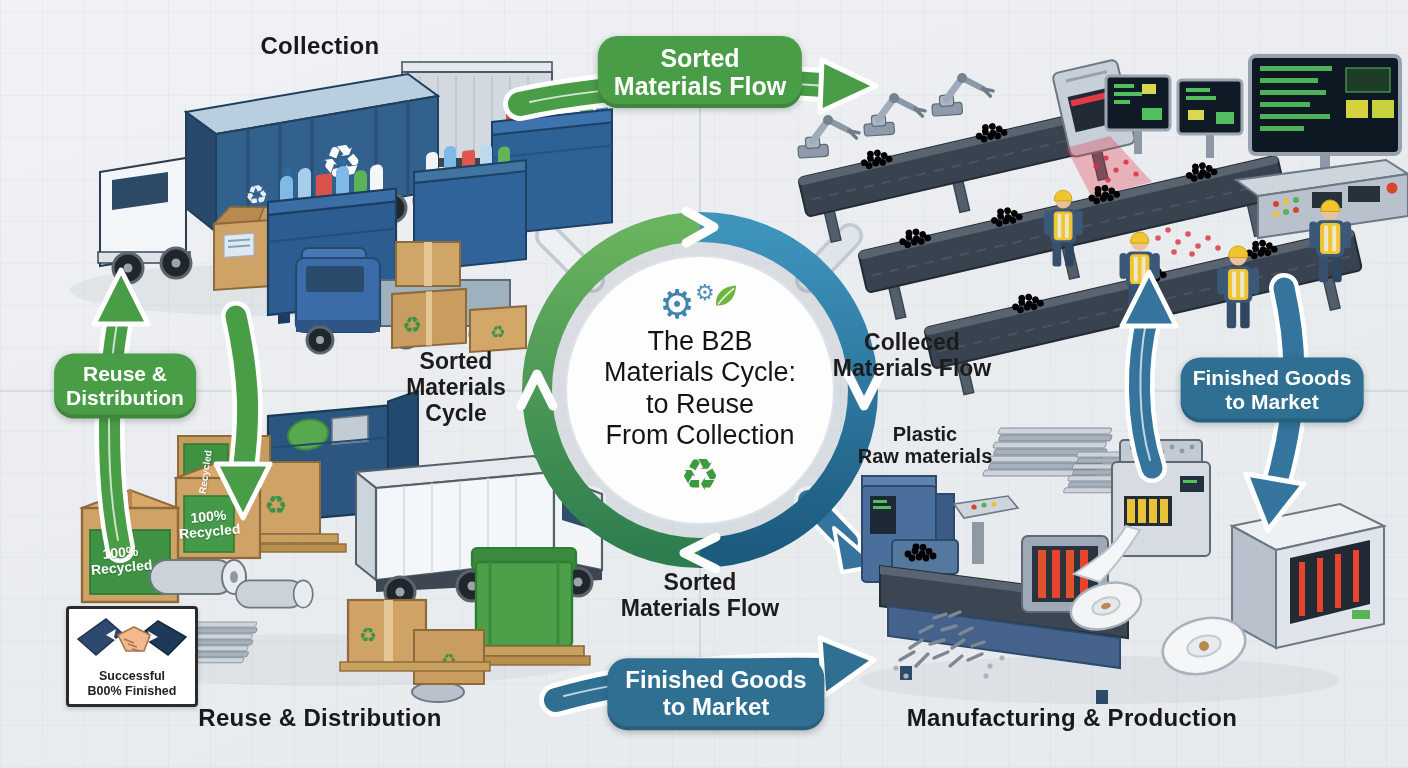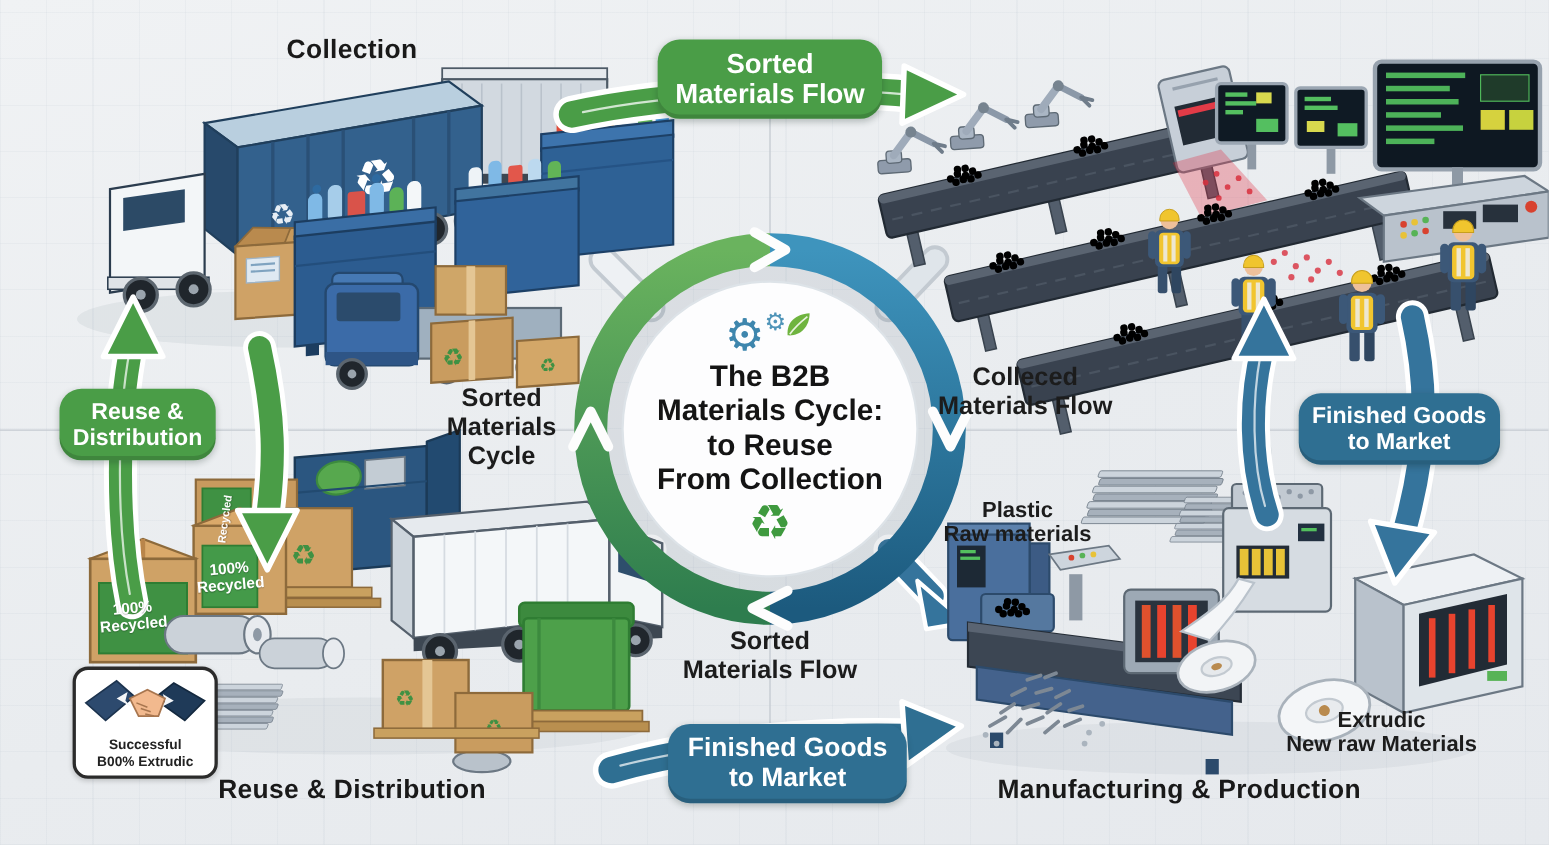--- a/index.html
+++ b/index.html
@@ -24,23 +24,23 @@
   .banner.green{background:#4a9d47;}
   .banner.blue{background:#2f6f92;}
   .banner.top{font-size:25px;padding:8px 16px;}
   .banner.side{font-size:21px;padding:9px 12px;}
   .banner.bottom{font-size:24px;padding:9px 18px;}
   .center-box{width:244px;text-align:center;color:#141414;}
   .center-box .icons{font-family:"DejaVu Sans",sans-serif;line-height:1;margin-bottom:2px;}
   .gear-big{font-size:40px;color:#3e86ad;}
   .gear-small{font-size:22px;color:#4f94b8;vertical-align:18px;}
   .leaf{display:inline-block;vertical-align:6px;margin-left:-4px;}
-  .center-title{font-size:27px;font-weight:700;line-height:1.16;}
+  .center-title{font-size:27px;font-weight:400;line-height:1.16;}
   .center-recycle{font-family:"DejaVu Sans",sans-serif;font-size:44px;color:#3f9a3f;line-height:1;margin-top:2px;}
-  .badge{width:122px;background:#fff;border:3px solid #2b2b2b;border-radius:14px;
+  .badge{width:122px;background:#fff;border:3px solid #2b2b2b;border-radius:4px;
          box-shadow:0 2px 5px rgba(0,0,0,.18);text-align:center;padding:4px 2px 5px;}
   .badge-text{font-size:12.5px;font-weight:700;color:#222;line-height:1.2;}
   .boxlabel{color:#fff;font-weight:800;text-align:center;line-height:1.05;font-size:14px;text-shadow:0 1px 1px rgba(0,0,0,.25);}
   .boxlabel.tiny{font-size:10px;}
 </style>
 </head>
 <body>
 
 <div class="canvas">
 
@@ -622,35 +622,31 @@
 <div class="ov ctr banner blue bottom" style="left:716px;top:694px;">
   <div class="bl">Finished Goods</div>
   <div class="bl">to Market</div>
 </div>
 
 <div class="ov ctr flow" style="left:456px;top:388px;">
   <div>Sorted</div>
   <div>Materials</div>
   <div>Cycle</div>
 </div>
-<div class="ov ctr flow" style="left:932px;top:356px;">
+<div class="ov ctr flow" style="left:912px;top:356px;">
   <div>Colleced</div>
   <div>Materials Flow</div>
 </div>
 <div class="ov ctr flow" style="left:700px;top:596px;">
   <div>Sorted</div>
   <div>Materials Flow</div>
 </div>
-<div class="ov ctr flow small" style="left:925px;top:445px;margin-top:30px;">
+<div class="ov ctr flow small" style="left:925px;top:445px;">
   <div>Plastic</div>
   <div>Raw materials</div>
-</div>
-<div class="ov ctr flow small" style="left:1256px;top:666px;">
-  <div>Extrudic</div>
-  <div>New raw Materials</div>
 </div>
 
 <div class="ov ctr center-box" style="left:700px;top:390px;">
   <div class="icons">
     <span class="gear-big">⚙</span><span class="gear-small">⚙</span><span class="leaf"><svg width="30" height="30" viewBox="0 0 30 30">
             <path d="M25,3 C12,4 4,11 5,23 C16,24 25,16 25,3 Z" fill="#6fb43f"></path>
             <path d="M7,22 C12,15 18,10 23,6" stroke="#e9f3df" stroke-width="1.6" fill="none"></path>
           </svg></span>
   </div>
   <div class="center-title">
@@ -666,21 +662,21 @@
   <svg width="112" height="52" viewBox="0 0 112 52">
     <polygon points="2,26 30,6 46,20 20,42" fill="#2d4a6e" stroke="#1c334e" stroke-width="1.5"></polygon>
     <polygon points="110,24 82,8 64,22 92,42" fill="#1f3a58" stroke="#14293f" stroke-width="1.5"></polygon>
     <polygon points="40,16 30,22 44,30 38,24" fill="#f4f6f8"></polygon>
     <polygon points="72,18 82,24 68,31 74,25" fill="#f4f6f8"></polygon>
     <polygon points="42,22 58,14 74,22 68,38 50,38" fill="#f2b98e" stroke="#a8764f" stroke-width="1.6"></polygon>
     <path d="M48,26 l10,4 M52,31 l9,3 M56,36 l8,2" stroke="#a8764f" stroke-width="1.4" fill="none"></path>
   </svg>
   <div class="badge-text">
     <div>Successful</div>
-    <div>B00% Extrudic</div>
+    <div>B00% Finished</div>
   </div>
 </div>
 
 <div class="ov boxlabel" style="left:121px;top:560px;transform:translate(-50%,-50%) rotate(-5deg);">
   <div>100%</div>
   <div>Recycled</div>
 </div>
 <div class="ov boxlabel" style="left:209px;top:524px;transform:translate(-50%,-50%) rotate(-5deg);">
   <div>100%</div>
   <div>Recycled</div>

